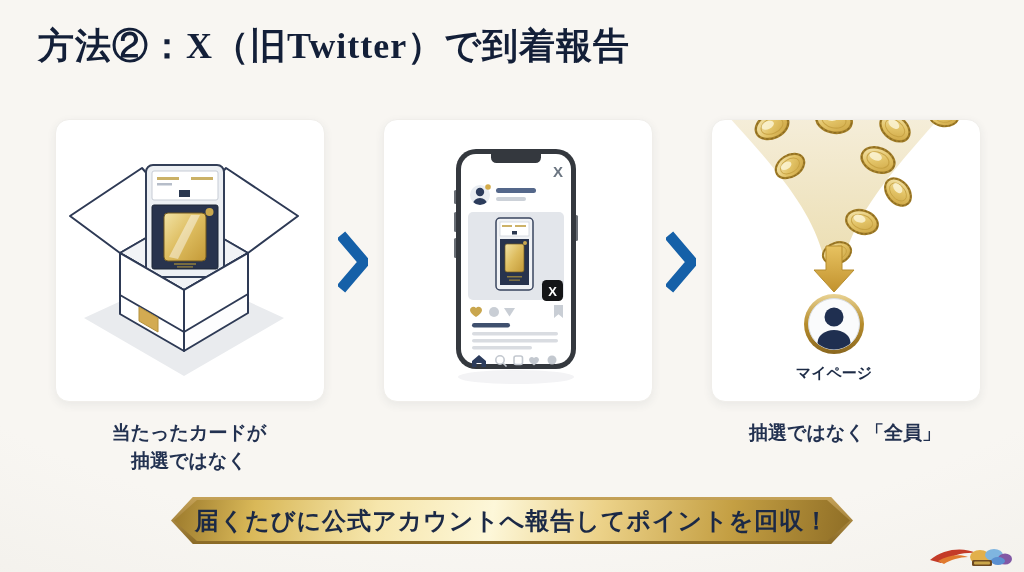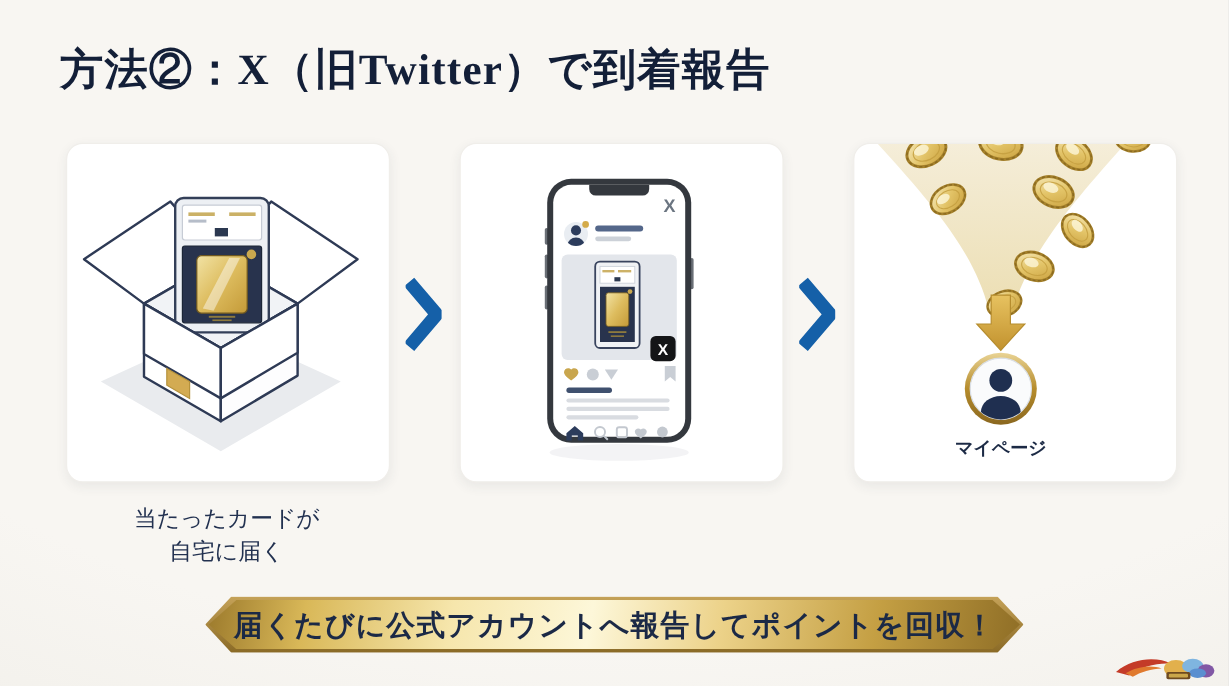--- a/index.html
+++ b/index.html
@@ -2,38 +2,38 @@
 <html><head>
 <meta charset="utf-8">
 <style>
   html,body{margin:0;padding:0;}
   body{font-family:"Liberation Sans",sans-serif;background:#ddd;}
   .slide{
     position:relative;width:1024px;height:572px;overflow:hidden;
     background:radial-gradient(130% 120% at 50% 32%, #f8f6f2 52%, #efede7 86%, #e7e4dd 100%);
   }
   .title{
-    position:absolute;left:38px;top:22px;margin:12px;
+    position:absolute;left:38px;top:22px;margin:0;
     font-family:"Liberation Serif",serif;font-weight:700;
     font-size:36px;letter-spacing:1px;color:#131f38;white-space:nowrap;
   }
   .steps-row{
     position:absolute;left:55px;top:119px;width:924px;
     display:flex;align-items:flex-start;
   }
   .step{width:268px;flex:0 0 268px;}
   .panel{
     width:268px;height:281px;background:#ffffff;border-radius:14px;
     border:1px solid #f0eeea;overflow:hidden;
     box-shadow:0 3px 10px rgba(45,55,75,0.07);
   }
   .panel svg{display:block;}
   .caption{
     margin-top:17px;text-align:center;white-space:nowrap;
-    font-size:19px;line-height:1.45;font-weight:400;color:#223150;
+    font-size:19px;line-height:1.45;font-weight:700;color:#223150;
   }
   .arrow-box{width:60px;flex:0 0 60px;display:flex;justify-content:center;margin-top:112px;}
   .banner{
     position:absolute;top:497px;left:50%;transform:translateX(-50%);
     width:682px;height:47px;
     clip-path:polygon(0 50%, 3.2% 0, 96.8% 0, 100% 50%, 96.8% 100%, 3.2% 100%);
     background:linear-gradient(180deg,#c5a258 0%,#8a6a26 100%);
   }
   .banner-inner{
     position:absolute;inset:3px;
@@ -91,21 +91,21 @@
           <polygon points="192,133 128,170 128,231 192,193" fill="#fdfdfe" stroke="#2e3a55" stroke-width="2" stroke-linejoin="round"></polygon>
 
           <polygon points="64,133 128,170 128,212 64,175" fill="#ffffff" stroke="#2e3a55" stroke-width="2" stroke-linejoin="round"></polygon>
           <polygon points="192,133 128,170 128,212 192,174" fill="#ffffff" stroke="#2e3a55" stroke-width="2" stroke-linejoin="round"></polygon>
 
           <polygon points="83,187 102,198 102,212 83,201" fill="#d3ab52" stroke="#b5923c" stroke-width="1"></polygon>
         </svg>
       </div>
       <div class="caption">
         <span>当たったカードが</span><br>
-        <span>自宅に届く</span>
+        <span>抽選ではなく</span>
       </div>
     </div>
 
     <div class="arrow-box">
       <svg width="30" height="62" viewBox="0 0 30 62">
         <path d="M3,4 L26,31 L3,58" fill="none" stroke="#1560a8" stroke-width="11" stroke-linecap="butt" stroke-linejoin="miter"></path>
       </svg>
     </div>
 
     <div class="step">
@@ -241,21 +241,21 @@
             <circle cx="122" cy="204" r="25.5" fill="#fafbfc" stroke="#dadfe6" stroke-width="1"></circle>
             <g clip-path="url(#p3avclip)">
               <circle cx="122" cy="197" r="9.5" fill="#1f2f50"></circle>
               <ellipse cx="122" cy="223" rx="16.5" ry="13" fill="#1f2f50"></ellipse>
             </g>
           </g>
           <text x="122" y="258" text-anchor="middle" font-size="15" font-weight="bold" fill="#1c2a45">マイページ</text>
         </svg>
       </div>
       <div class="caption">
-        <br>
+        <span>抽選ではなく「全員」</span><br>
       </div>
     </div>
 
   </div>
 
   <div class="banner">
     <div class="banner-inner">
       <span class="banner-text">届くたびに公式アカウントへ報告してポイントを回収！</span>
     </div>
   </div>

